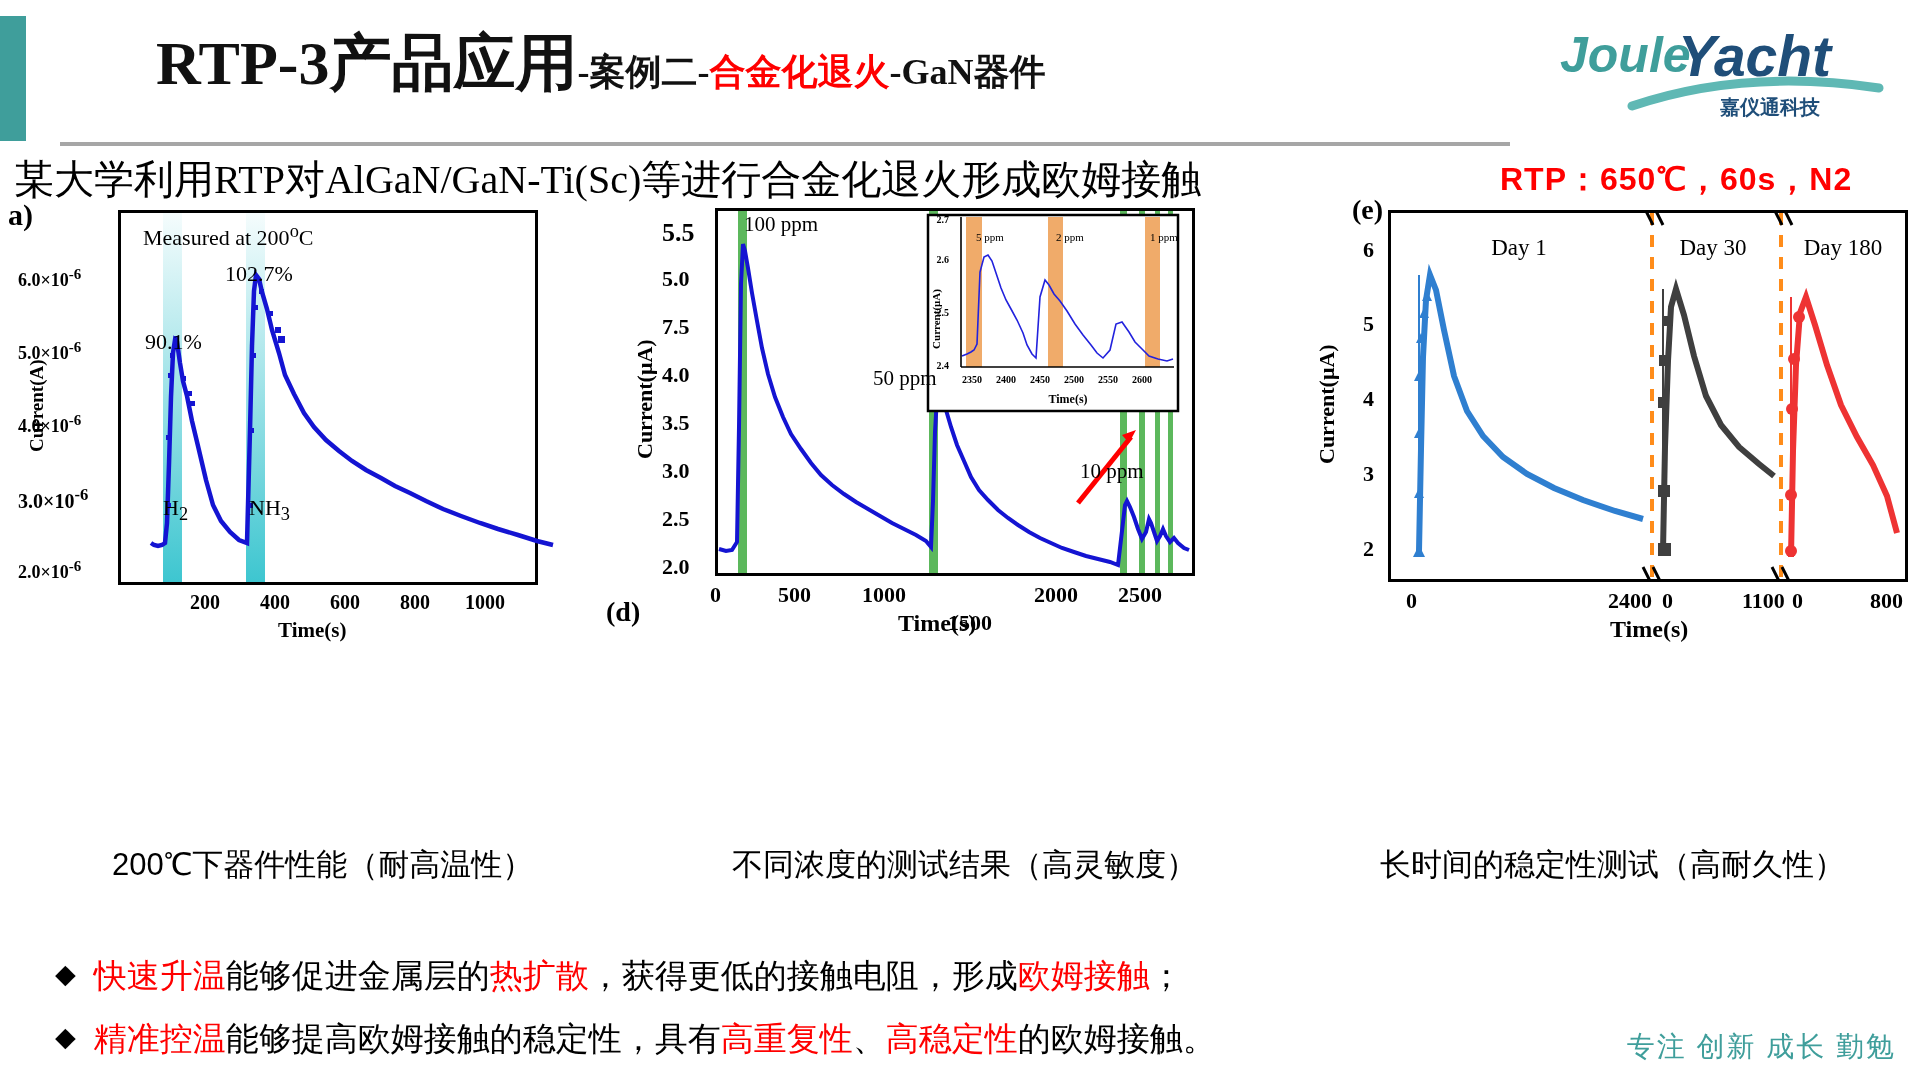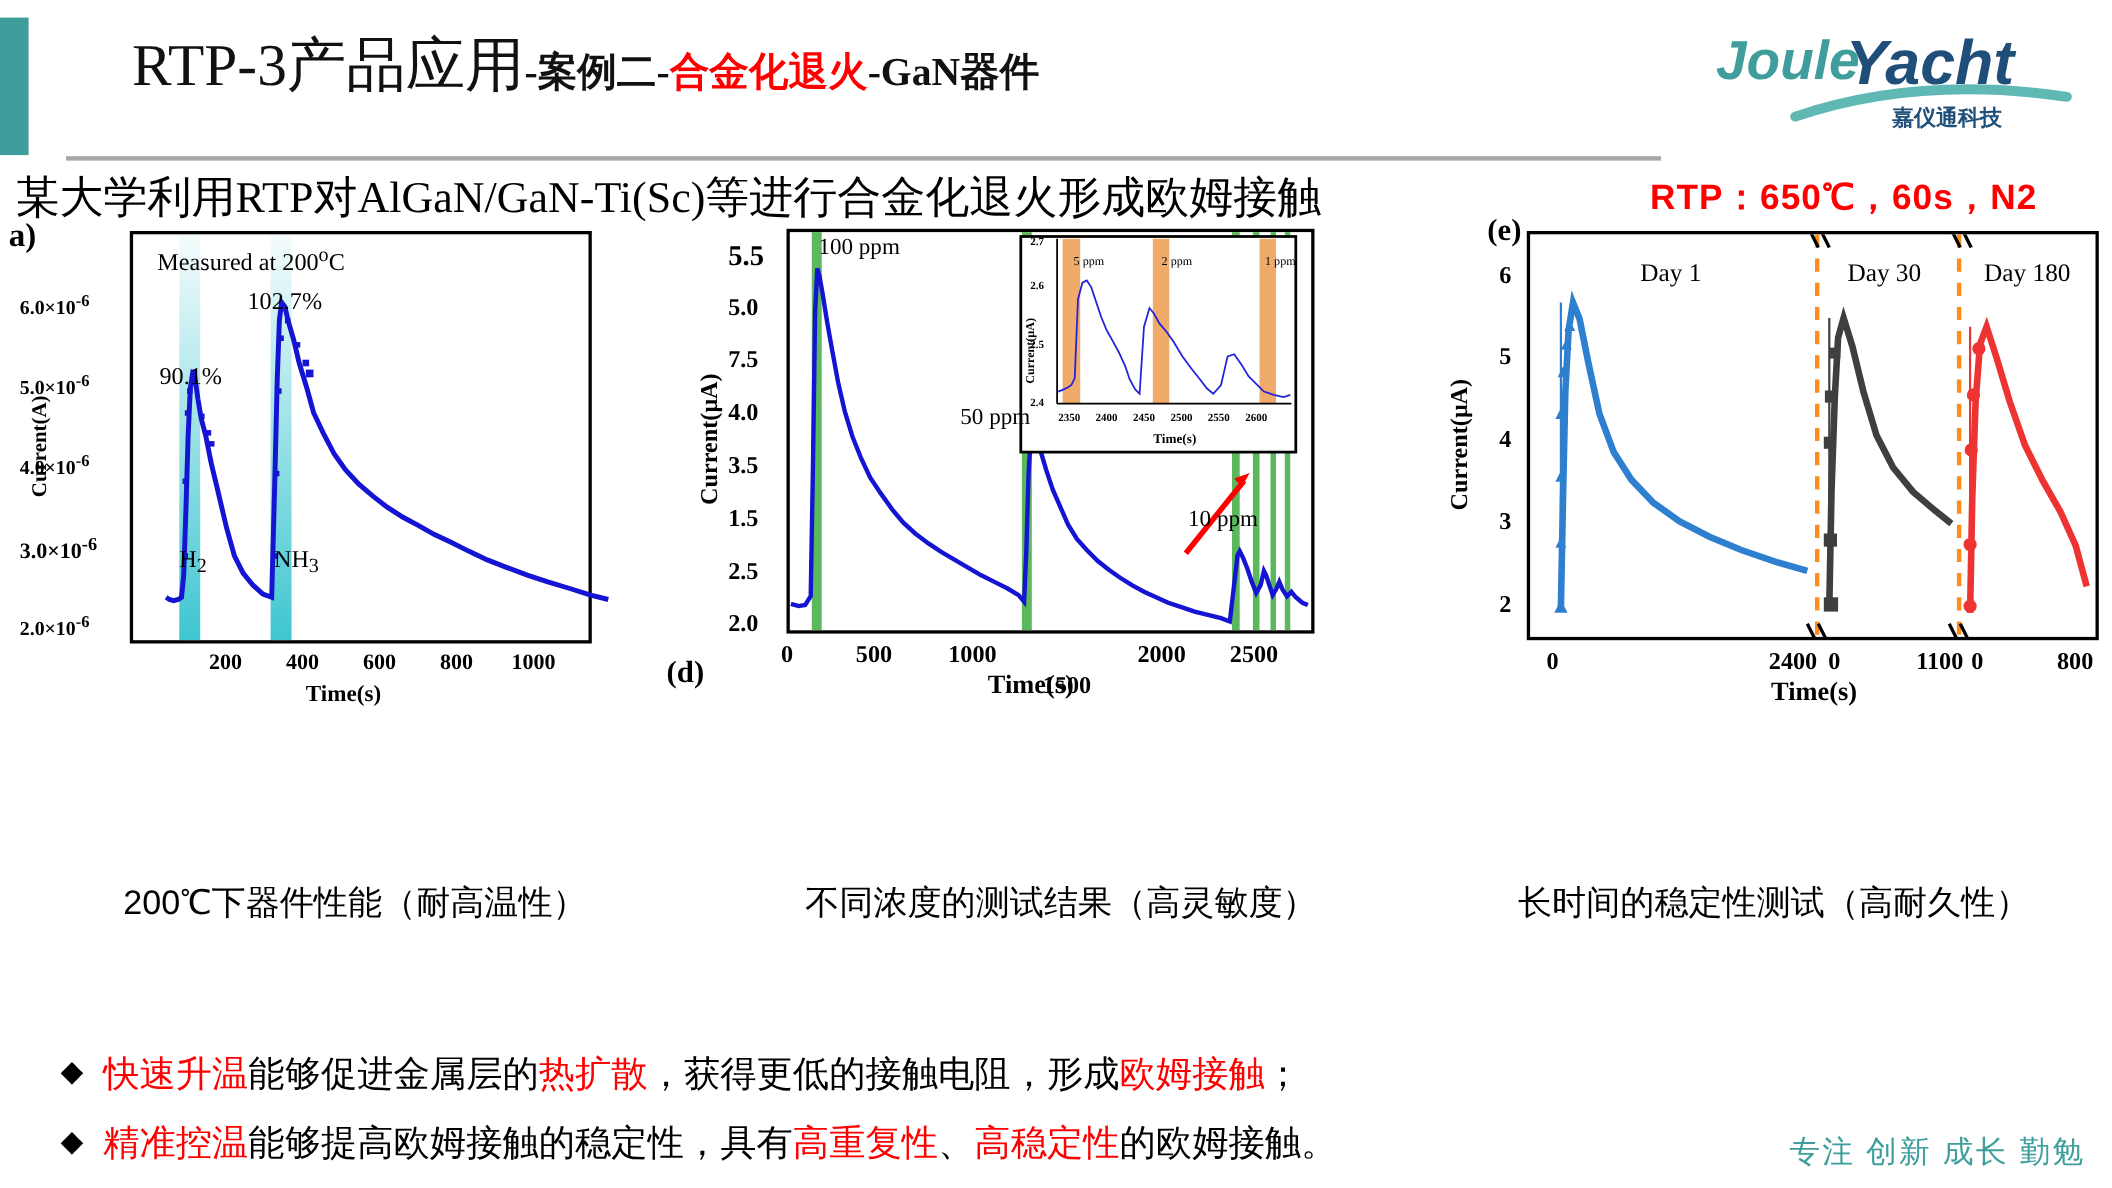--- a/index.html
+++ b/index.html
@@ -17,21 +17,21 @@
     width: 26px; height: 125px;
     background: #3f9e9b;
   }
   .title-row {
     position: absolute; left: 120px; top: 32px;
     white-space: nowrap;
     font-family: "Liberation Serif", serif;
     line-height: 1;
   }
   .title-main {
-    font-size: 54px; font-weight: normal; color: #111; letter-spacing: 0px;
+    font-size: 62px; font-weight: bold; color: #111; letter-spacing: 0px; margin-left: 36px;
   }
   .title-sub {
     font-size: 36px; font-weight: bold; color: #111;
   }
   .title-red { font-size: 36px; font-weight: bold; color: #ff0000; }
 
   .header-rule {
     position: absolute; left: 60px; top: 142px;
     width: 1450px; height: 4px; background: #a6a6a6;
   }
@@ -87,21 +87,21 @@
     font-weight: bold; color: #000; white-space: nowrap;
   }
   .plot-annot {
     position: absolute;
     font-family: "Liberation Serif", serif;
     color: #000; white-space: nowrap;
   }
 
   
   .fig-caption {
-    position: absolute; top: 800px;
+    position: absolute; top: 844px;
     font-size: 31px; color: #000; white-space: nowrap;
     font-family: "Liberation Sans", sans-serif;
   }
 
   
   .bullets { position: absolute; left: 55px; top: 955px; width: 1500px; }
   .bullet-row {
     display: flex; align-items: flex-start; gap: 18px;
     margin-bottom: 22px;
     font-size: 33px; line-height: 1.25; white-space: nowrap;
@@ -202,21 +202,21 @@
     <div class="axis-xlabel" style="left:278px; top:422px; font-size:21px;">Time(s)</div>
   </div>
 
   <div class="panel" style="left:600px; top:0px; width:660px; height:470px;">
     <div class="panel-tag" style="left:6px; top:400px; font-size:28px;">(d)</div>
 
     <div class="axis-ylabel" style="left:-30px; top:175px; width:150px; font-size:22px;">Current(μA)</div>
 
     <div class="tick-label" style="left:62px; top:358px; font-size:22px;">2.0</div>
     <div class="tick-label" style="left:62px; top:310px; font-size:22px;">2.5</div>
-    <div class="tick-label" style="left:62px; top:262px; font-size:22px;">1.5</div>
+    <div class="tick-label" style="left:62px; top:262px; font-size:22px;">3.0</div>
     <div class="tick-label" style="left:62px; top:214px; font-size:22px;">3.5</div>
     <div class="tick-label" style="left:62px; top:166px; font-size:22px;">4.0</div>
     <div class="tick-label" style="left:62px; top:118px; font-size:22px;">7.5</div>
     <div class="tick-label" style="left:62px; top:70px; font-size:22px;">5.0</div>
     <div class="tick-label" style="left:62px; top:22px; font-size:26px;">5.5</div>
 
     <div class="plot-frame" style="left:115px; top:12px; width:480px; height:368px;">
       <svg width="474" height="362" viewBox="0 0 474 362">
 
         <g fill="#5cb85c">

